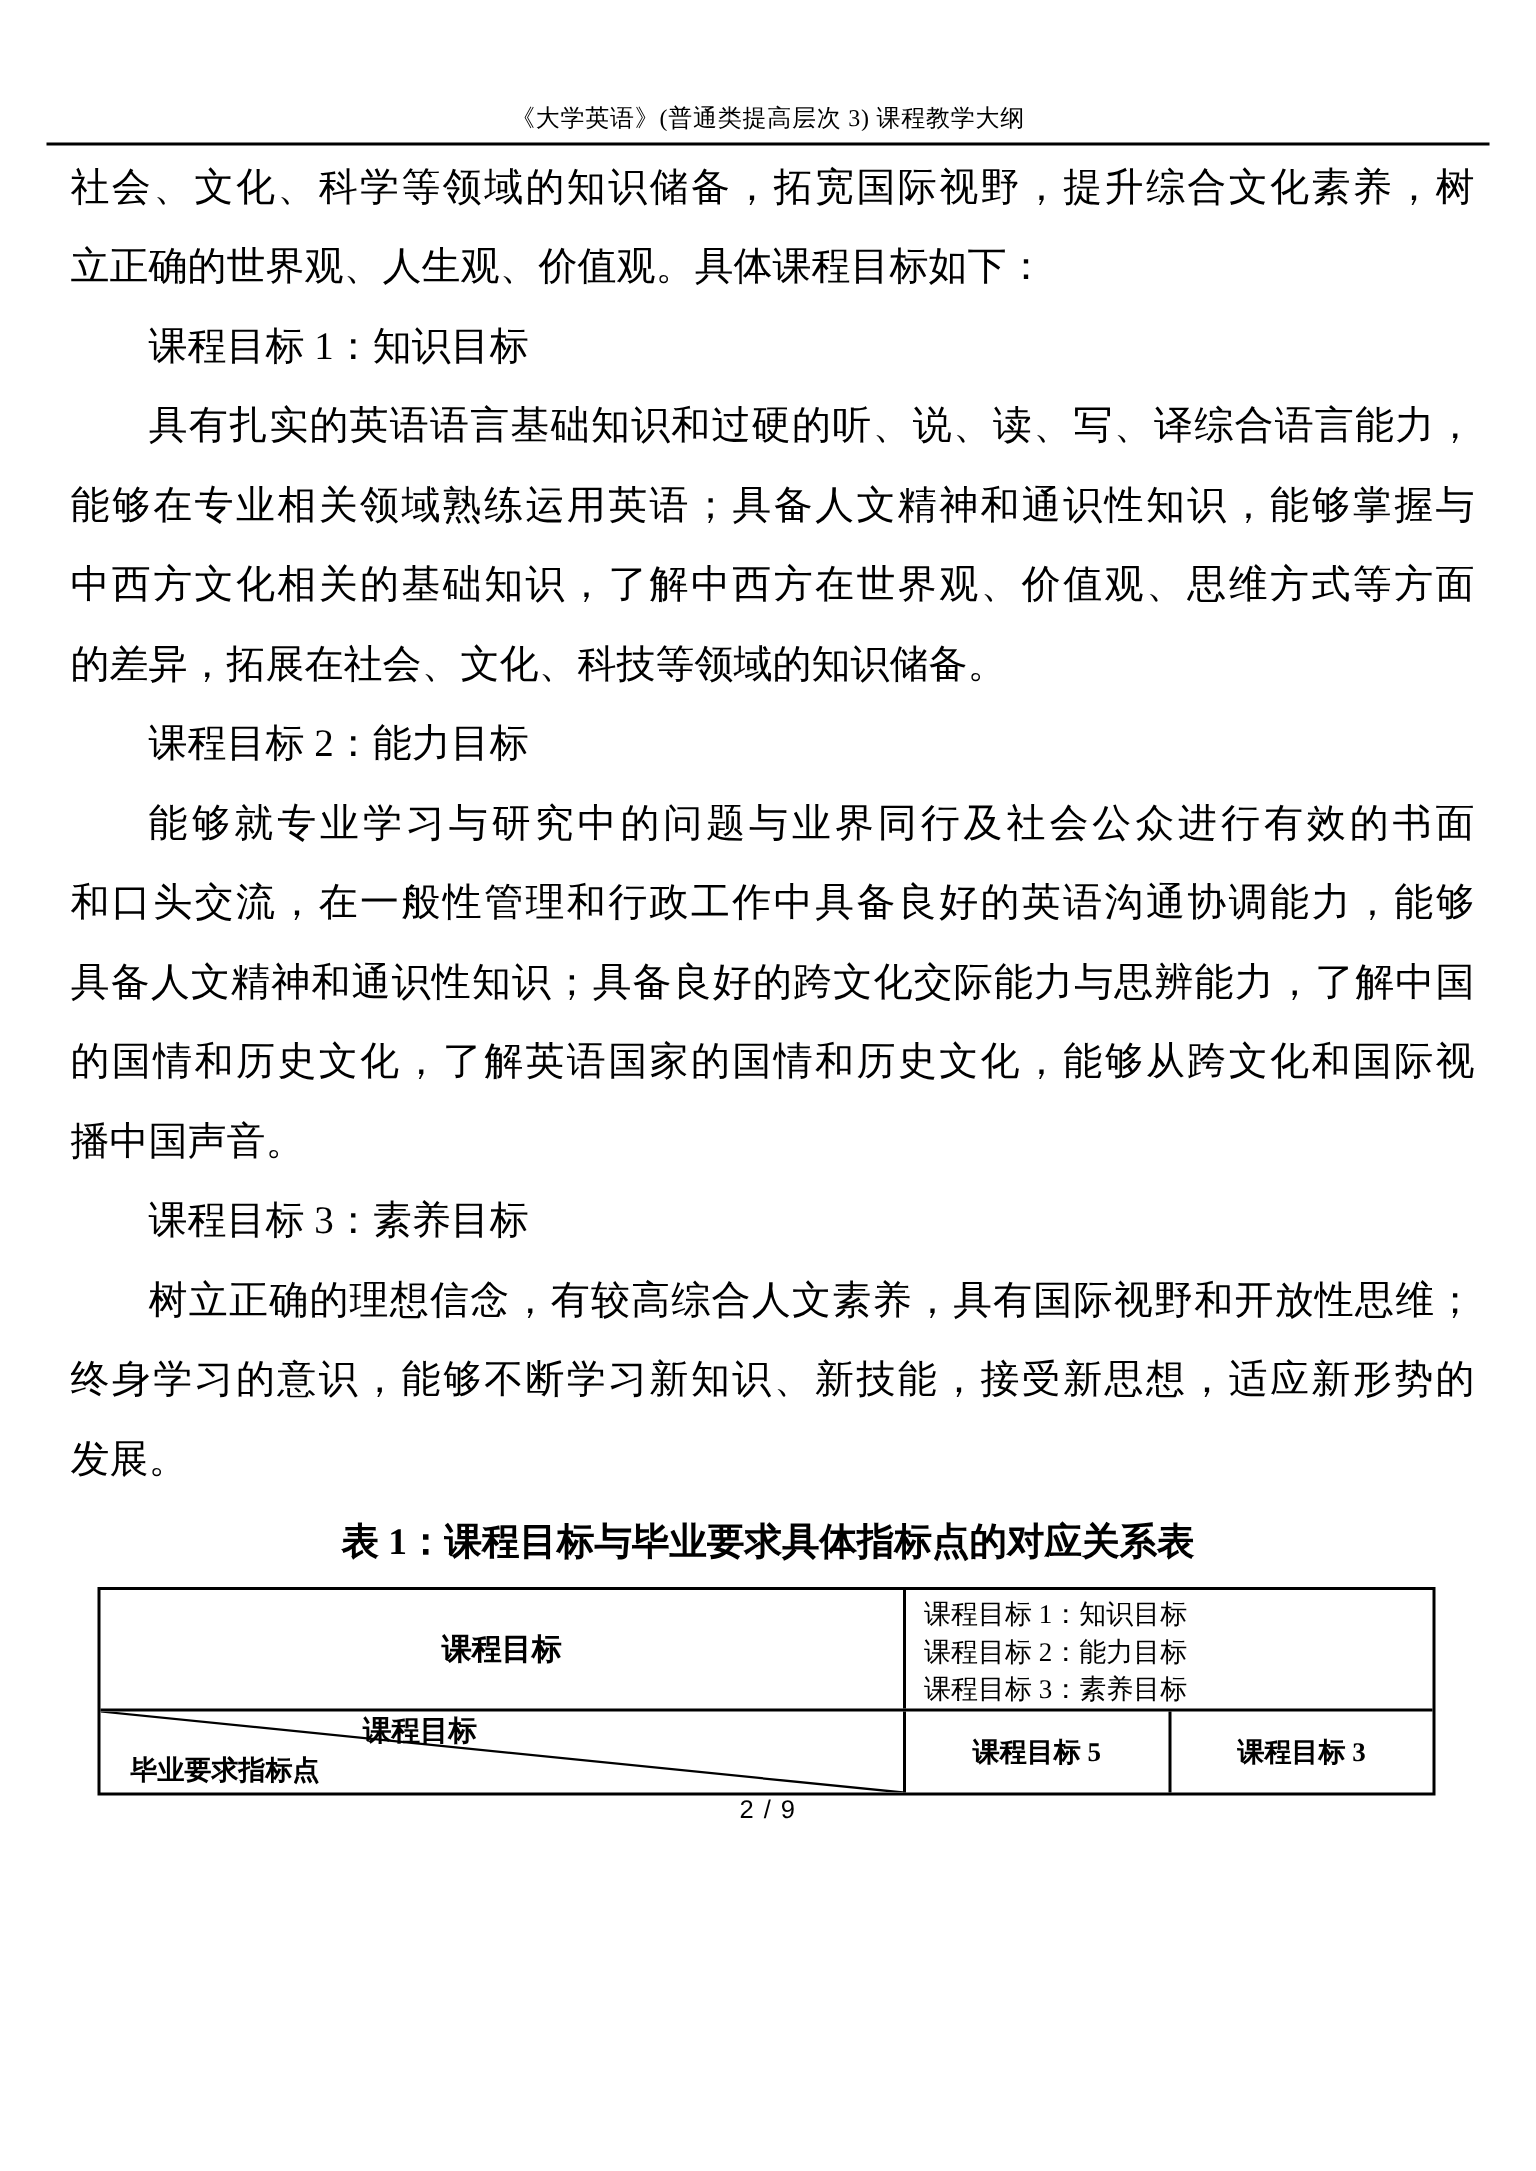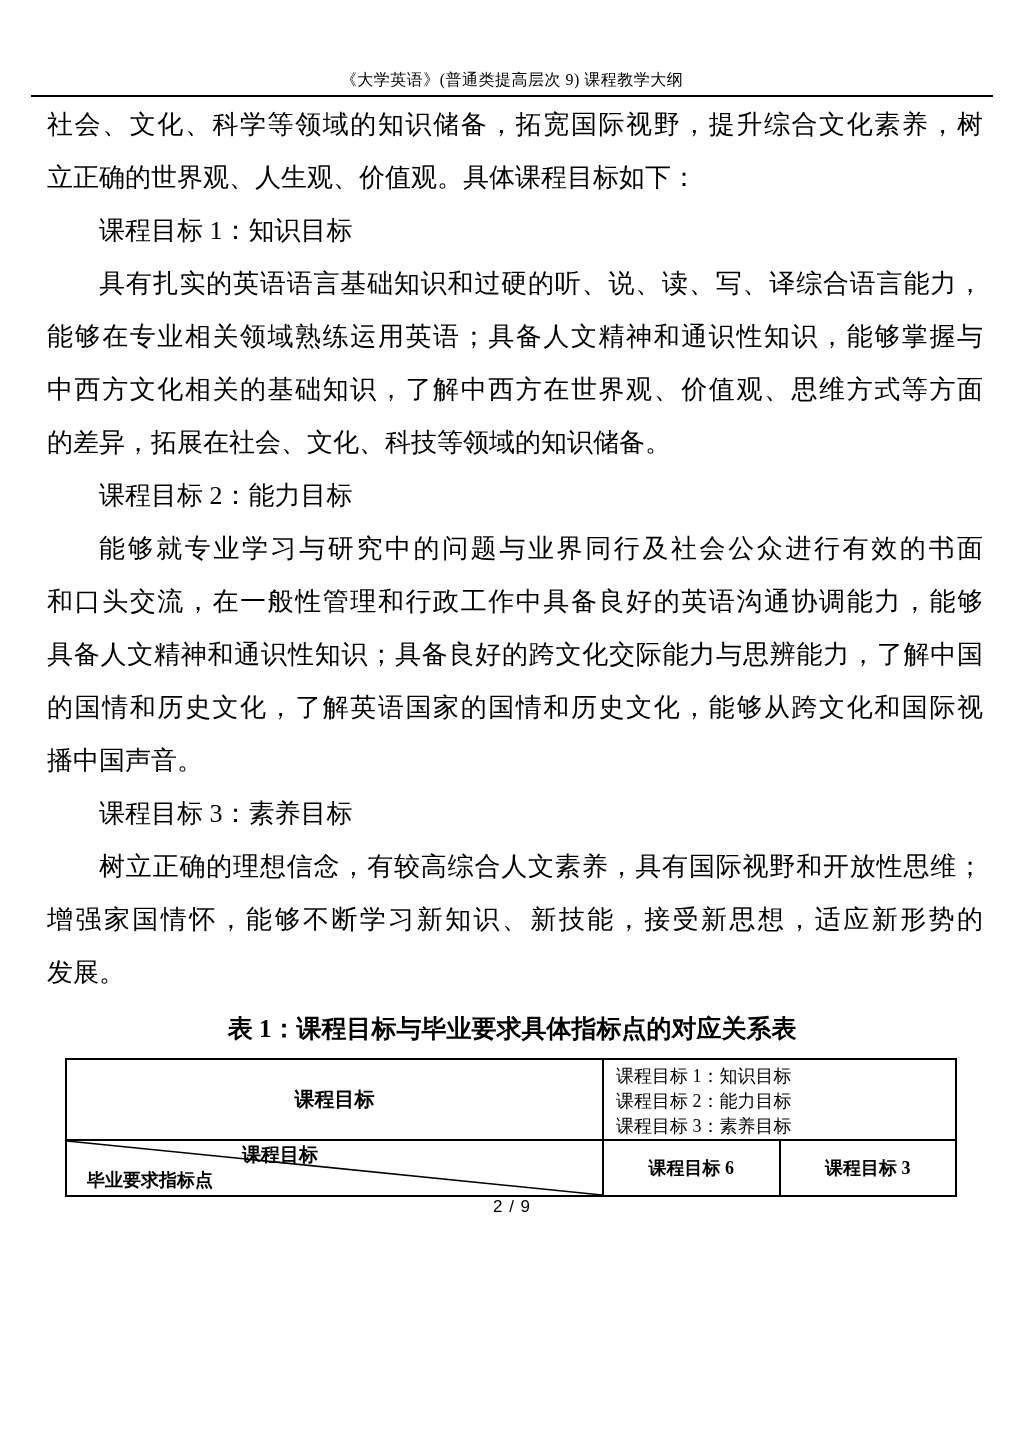--- a/index.html
+++ b/index.html
@@ -113,40 +113,40 @@
     font-family: "Liberation Sans", "DejaVu Sans", sans-serif;
     font-size: 17px;
     letter-spacing: 1px;
   }
 </style>
 </head>
 <body>
 
 <div class="page">
 
-  <div class="header-title">《大学英语》(普通类提高层次 9) 课程教学大纲</div>
+  <div class="header-title">《大学英语》(普通类提高层次 3) 课程教学大纲</div>
   <div class="header-rule"></div>
 
   <div class="body-text">
       <div class="line">社会、文化、科学等领域的知识储备，拓宽国际视野，提升综合文化素养，树</div>
       <div class="line para-end">立正确的世界观、人生观、价值观。具体课程目标如下：</div>
       <div class="line indent para-end">课程目标 1：知识目标</div>
       <div class="line indent">具有扎实的英语语言基础知识和过硬的听、说、读、写、译综合语言能力，</div>
       <div class="line">能够在专业相关领域熟练运用英语；具备人文精神和通识性知识，能够掌握与</div>
       <div class="line">中西方文化相关的基础知识，了解中西方在世界观、价值观、思维方式等方面</div>
       <div class="line para-end">的差异，拓展在社会、文化、科技等领域的知识储备。</div>
       <div class="line indent para-end">课程目标 2：能力目标</div>
       <div class="line indent">能够就专业学习与研究中的问题与业界同行及社会公众进行有效的书面</div>
       <div class="line">和口头交流，在一般性管理和行政工作中具备良好的英语沟通协调能力，能够</div>
       <div class="line">具备人文精神和通识性知识；具备良好的跨文化交际能力与思辨能力，了解中国</div>
       <div class="line">的国情和历史文化，了解英语国家的国情和历史文化，能够从跨文化和国际视</div>
       <div class="line para-end">播中国声音。</div>
       <div class="line indent para-end">课程目标 3：素养目标</div>
       <div class="line indent">树立正确的理想信念，有较高综合人文素养，具有国际视野和开放性思维；</div>
-      <div class="line">增强家国情怀，能够不断学习新知识、新技能，接受新思想，适应新形势的</div>
+      <div class="line">终身学习的意识，能够不断学习新知识、新技能，接受新思想，适应新形势的</div>
       <div class="line para-end">发展。</div>
     </div>
 
   <div class="table-caption">表 1：课程目标与毕业要求具体指标点的对应关系表</div>
 
   <div class="tbl">
     <div class="trow row1">
       <div class="cell-course-obj">课程目标</div>
       <div class="cell-obj-list">
           <div class="obj-line">课程目标 1：知识目标</div>
@@ -155,21 +155,21 @@
         </div>
     </div>
     <div class="trow row2">
       <div class="cell-diag">
         <svg viewBox="0 0 537 52" preserveAspectRatio="none">
           <line x1="0" y1="0" x2="537" y2="52" stroke="#000000" stroke-width="1.5" vector-effect="non-scaling-stroke"></line>
         </svg>
         <span class="diag-top">课程目标</span>
         <span class="diag-bottom">毕业要求指标点</span>
       </div>
-      <div class="cell-col">课程目标 6</div>
+      <div class="cell-col">课程目标 5</div>
       <div class="cell-col">课程目标 3</div>
     </div>
   </div>
 
   <div class="footer">
     <span>2 / 9</span>
   </div>
 
 </div>
 

